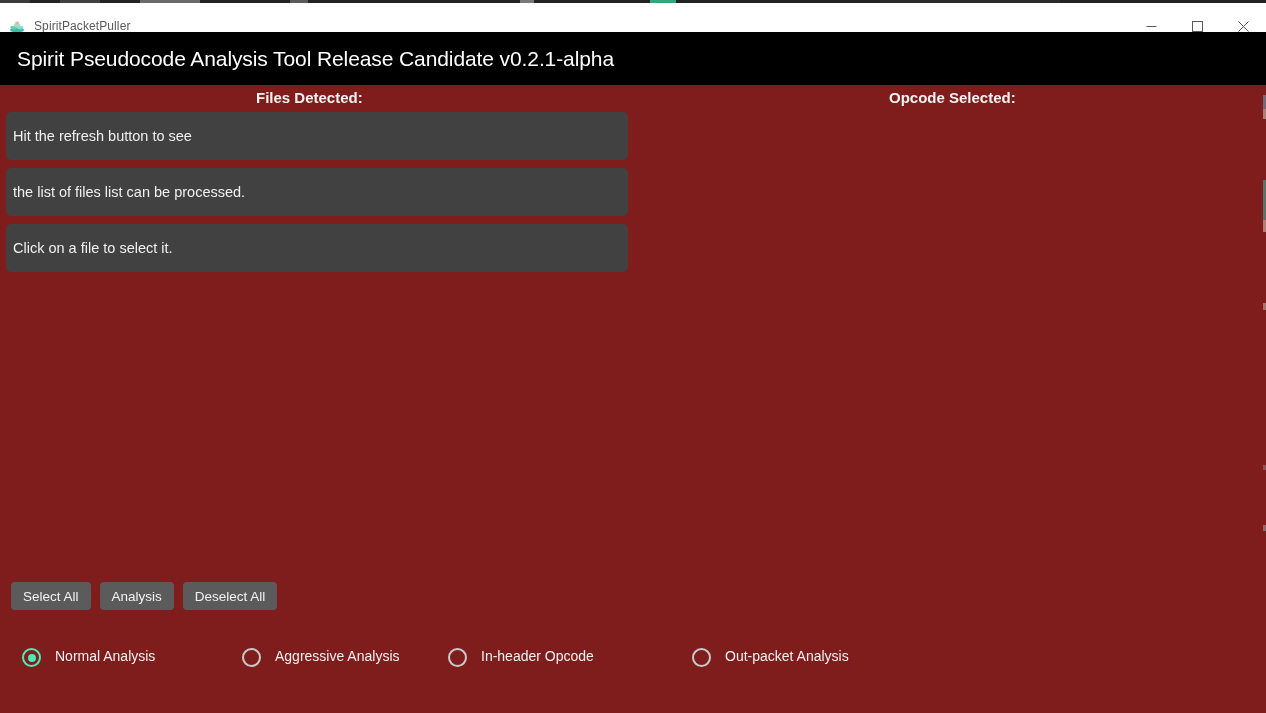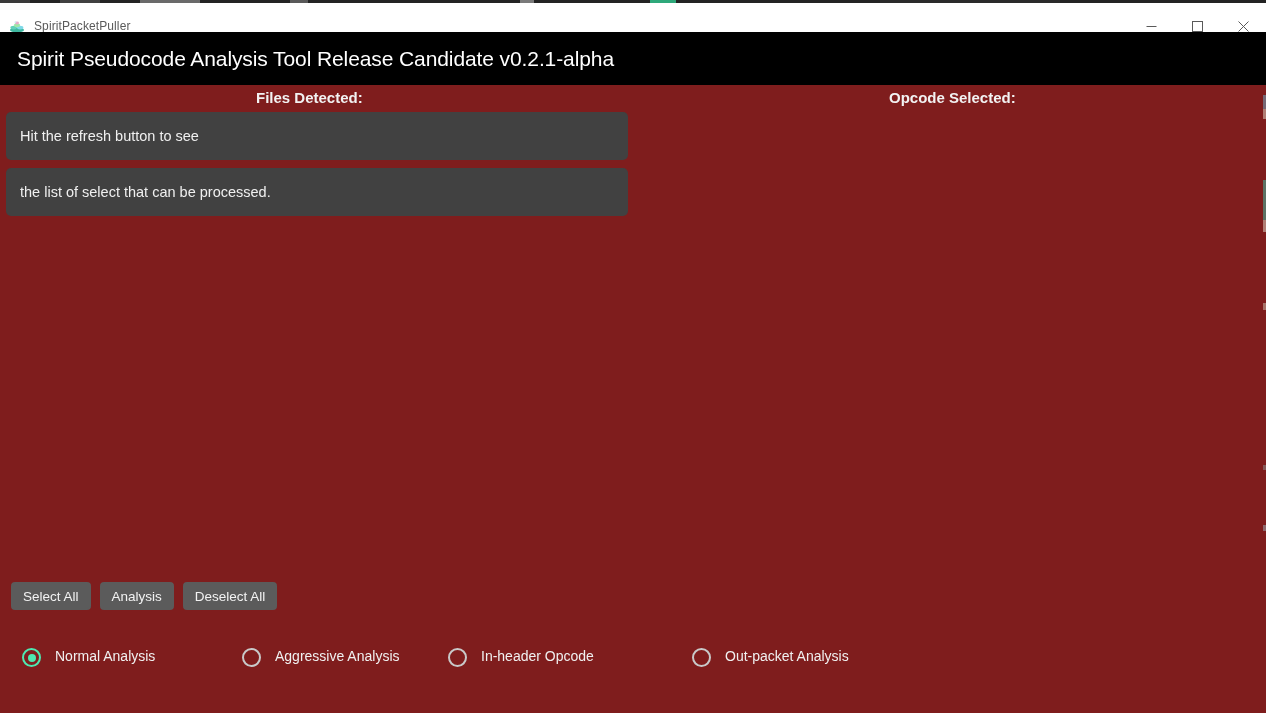--- a/index.html
+++ b/index.html
@@ -122,21 +122,21 @@
   .file-item {
     width: 622px;
     height: 48px;
     margin-bottom: 8px;
     background: #414141;
     border-radius: 5px;
     display: flex;
     align-items: center;
     color: #f0f0f0;
     font-size: 14.5px;
-    padding-left: 14px;
+    padding-left: 7px;
     cursor: pointer;
   }
 
   
   .btn-row {
     position: absolute;
     left: 11px; top: 497px;
     display: flex;
     gap: 9px;
     justify-content: space-between;
@@ -254,21 +254,22 @@
 
   <div class="body">
 
     <div class="col-headers">
       <div class="col-header left">Files Detected:</div>
       <div class="col-header right">Opcode Selected:</div>
     </div>
 
     <div class="filelist left" id="list-detected">
         <div class="file-item">Hit the refresh button to see</div>
-        <div class="file-item">the list of select that can be processed.</div>
+        <div class="file-item">the list of files list can be processed.</div>
+        <div class="file-item">Click on a file to select it.</div>
       </div>
     <div class="filelist right" id="list-selected"></div>
 
     <div class="btn-row">
       <button class="action-btn">Select All</button>
       <button class="action-btn">Analysis</button>
       <button class="action-btn">Deselect All</button>
     </div>
 
     <div class="radio-row" id="radio-row">

